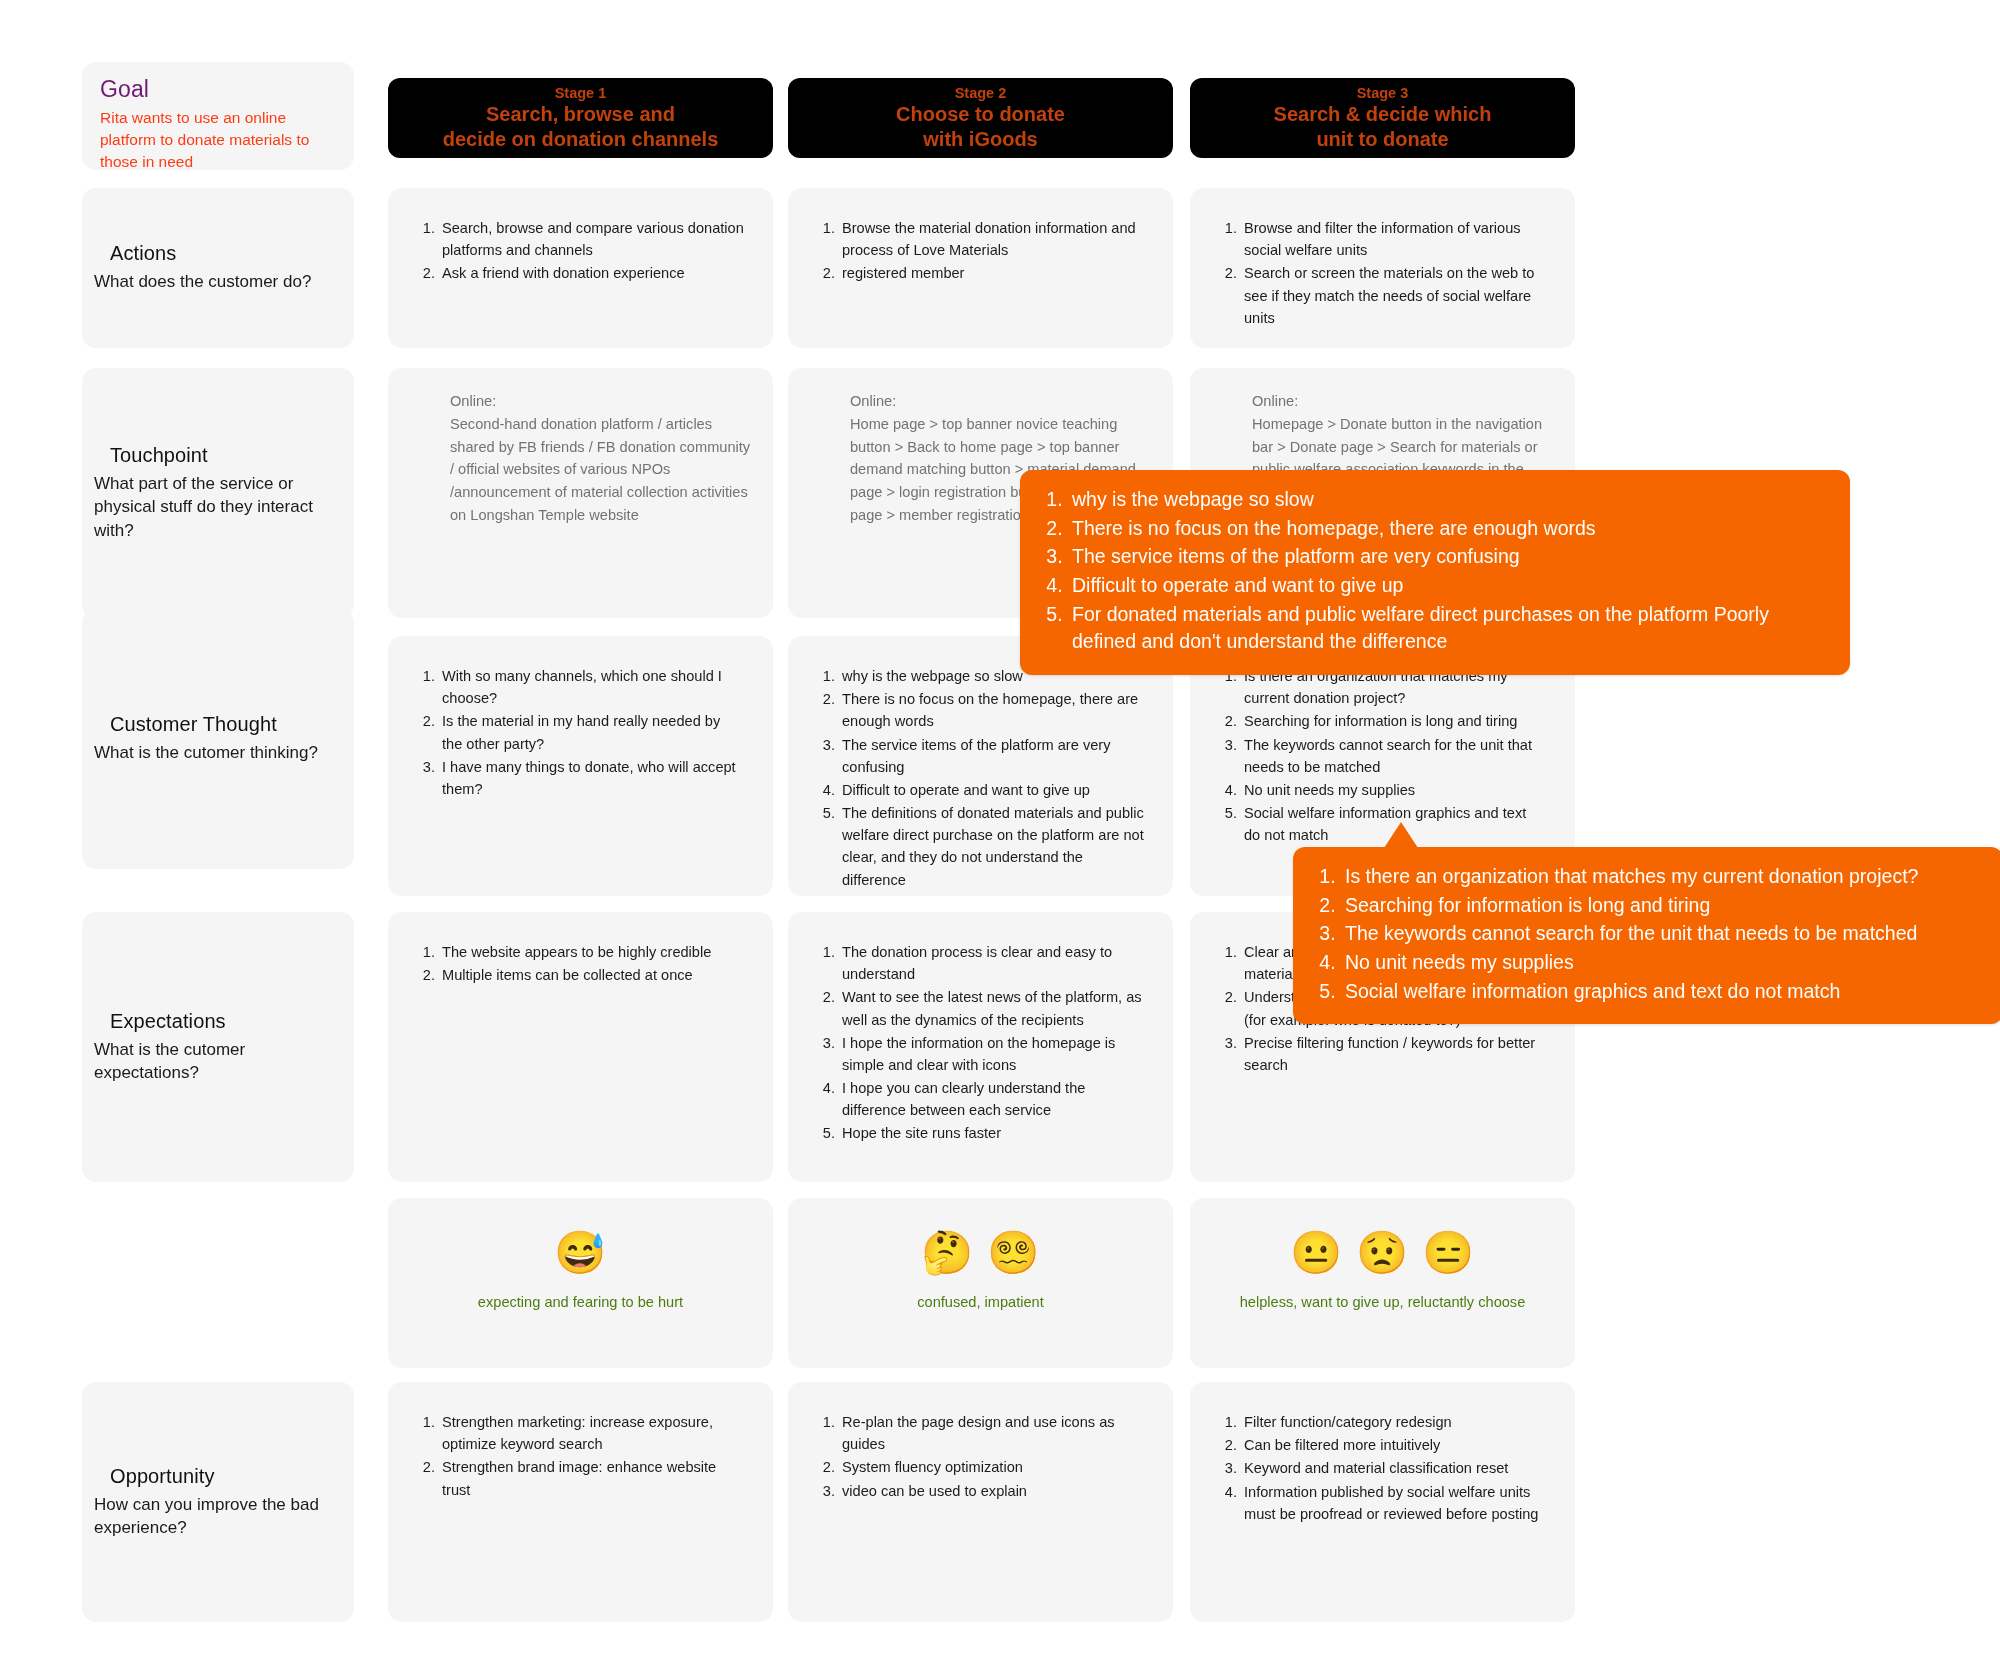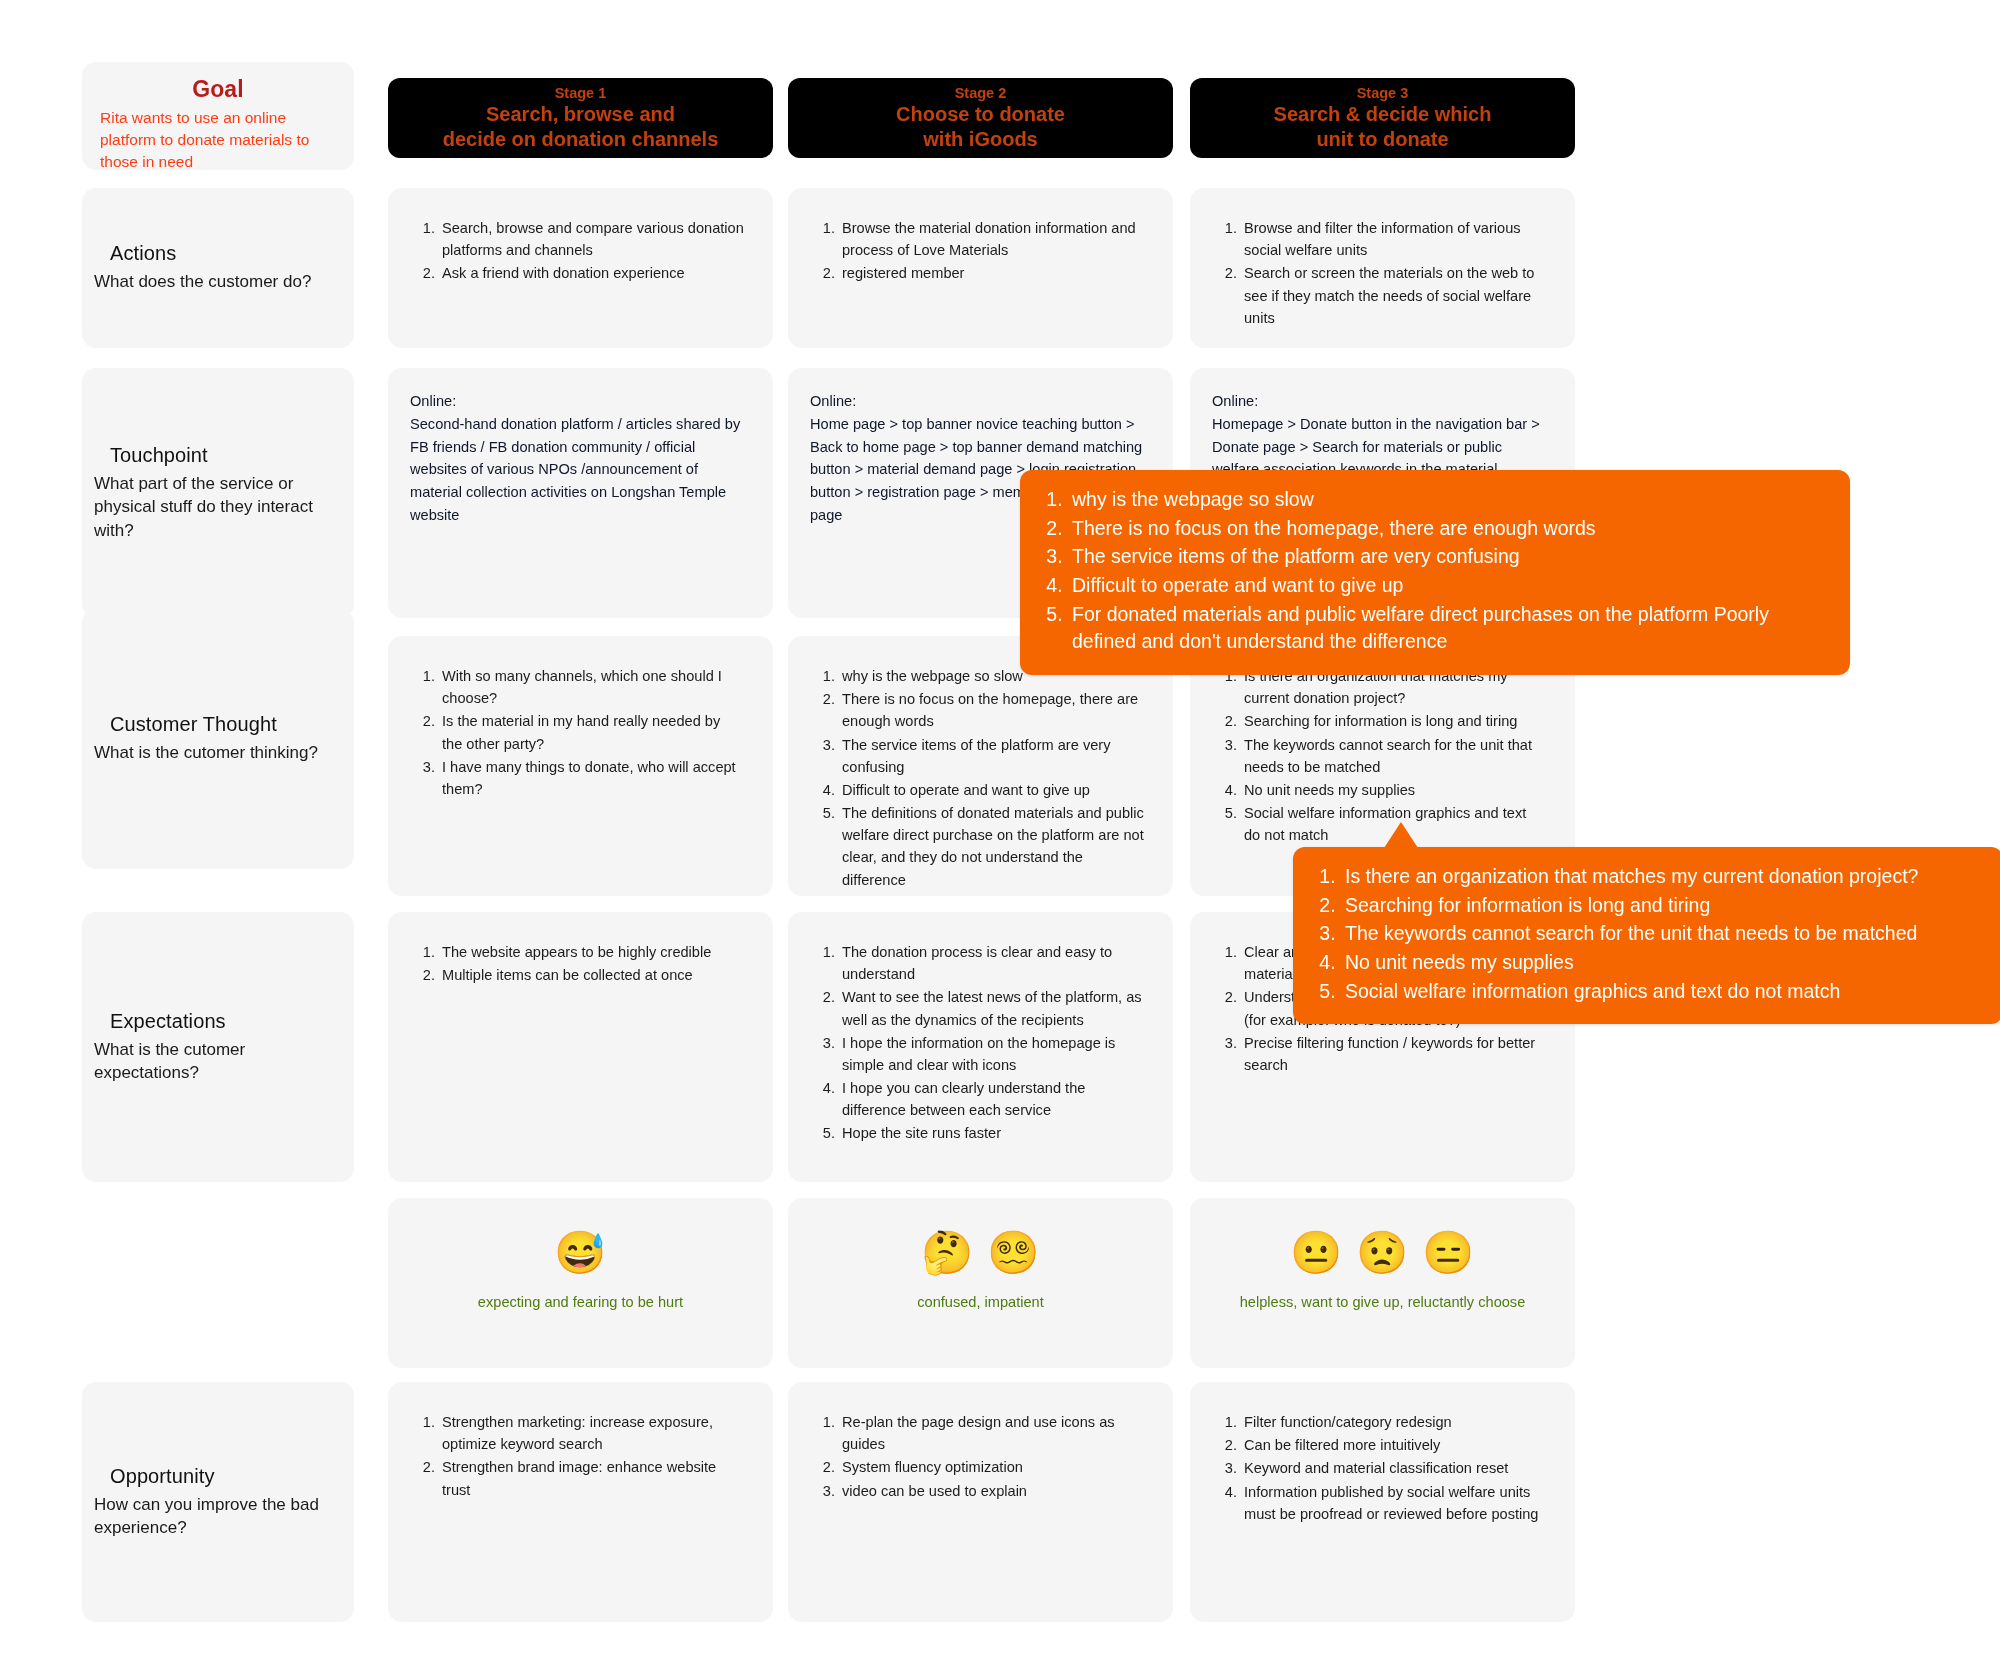--- a/index.html
+++ b/index.html
@@ -19,26 +19,25 @@
   .col-3     { position: absolute; left: 1190px; width: 385px; }
 
   .card {
     background: #f5f5f5;
     border-radius: 14px;
   }
 
   
   .goal-card { top: 62px; height: 108px; padding: 14px 18px 0 18px; }
   .goal-title {
-    color: #b91c1c;
+    color: #701a75;
     font-size: 23px;
-    font-weight: 700;
+    font-weight: 400;
     margin: 0 0 4px 0;
     letter-spacing: .1px;
-    text-align: center;
   }
   .goal-text {
     color: #ff3b14;
     font-size: 15.5px;
     line-height: 1.42;
   }
 
   
   .stage {
     top: 78px; height: 80px;
@@ -72,21 +71,21 @@
   
   .content { padding: 22px 22px 18px 22px; }
   ol.nums { margin: 7px; padding: 0 0 0 22px; list-style: decimal; }
   ol.nums li {
     font-size: 14.6px;
     line-height: 1.52;
     color: #1c1c1c;
     margin-bottom: 1px;
     padding-left: 3px;
   }
-  .plain { font-size: 14.6px; line-height: 1.56; color: #0f172a; }
+  .plain { font-size: 14.6px; line-height: 1.56; color: #737373; margin-left: 40px; }
   .plain .hdr { display: block; }
 
   
   .feel-card { display: flex; flex-direction: column; align-items: center; justify-content: flex-start; }
   .emoji-row { display: flex; gap: 14px; justify-content: center; margin-top: 34px; }
   .emoji { font-size: 42px; line-height: 1; }
   .feel-caption { margin-top: 20px; font-size: 14.6px; color: #4d7c0f; text-align: center; }
 
   
   .tooltip {

